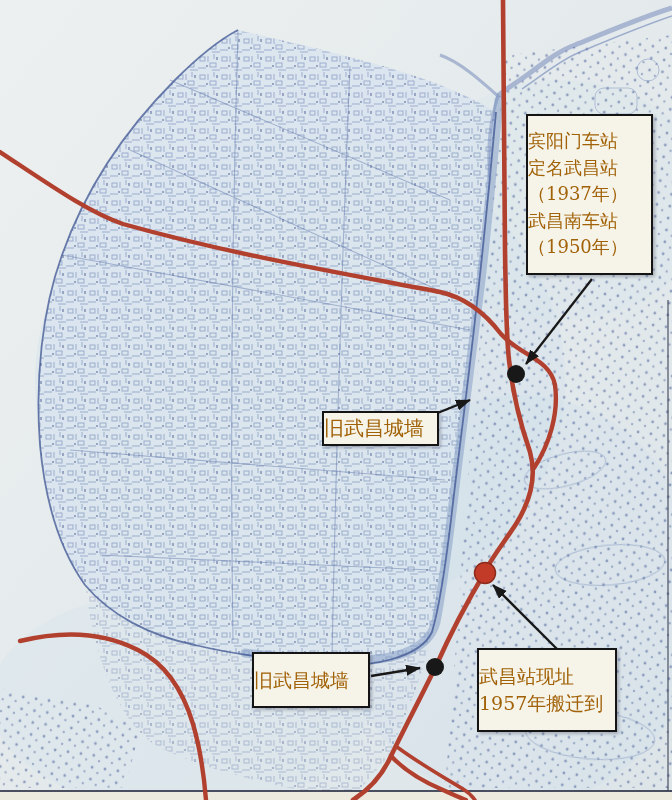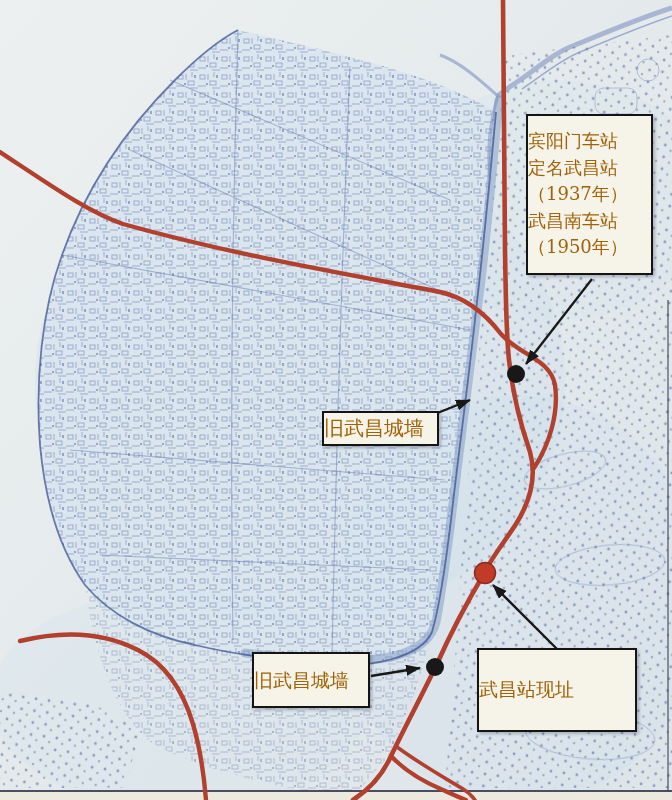--- a/index.html
+++ b/index.html
@@ -16,21 +16,21 @@
     color:#a16207;
     display:flex;flex-direction:column;justify-content:center;
     box-shadow:2px 2px 3px rgba(40,40,60,0.28);
     box-sizing:border-box;
     z-index:5;
   }
   .label-box .ln{white-space:nowrap;}
   .box-binyangmen{left:526px;top:114px;width:127px;height:161px;font-size:18px;line-height:26.5px;}
   .box-oldwall{left:322px;top:411px;width:117px;height:35px;font-size:20px;line-height:31px;}
   .box-tongxiangmen{left:252px;top:652px;width:118px;height:56px;font-size:19px;line-height:26px;}
-  .box-wuchang{left:477px;top:648px;width:160px;height:84px;font-size:19px;line-height:27.5px;}
+  .box-wuchang{left:477px;top:648px;width:140px;height:84px;font-size:19px;line-height:27.5px;}
 </style>
 </head>
 <body>
 
 <div class="stage">
 
   <svg class="map-svg" viewBox="0 0 672 800">
     <defs>
       <linearGradient id="paperg" x1="0" y1="0" x2="1" y2="1">
         <stop offset="0" stop-color="#edf0f0"></stop>
@@ -172,15 +172,16 @@
   <div class="label-box box-oldwall">
     <div class="ln">旧武昌城墙</div>
   </div>
 
   <div class="label-box box-tongxiangmen">
     <div class="ln">旧武昌城墙</div>
   </div>
 
   <div class="label-box box-wuchang">
     <div class="ln">武昌站现址</div>
+    <div class="ln">1957年搬迁到</div>
   </div>
 
 </div>
 
 </body></html>

